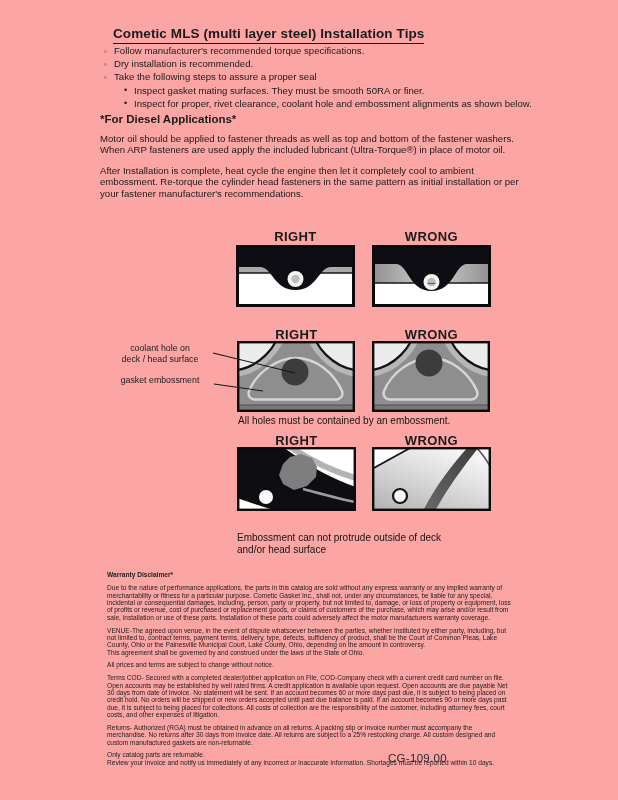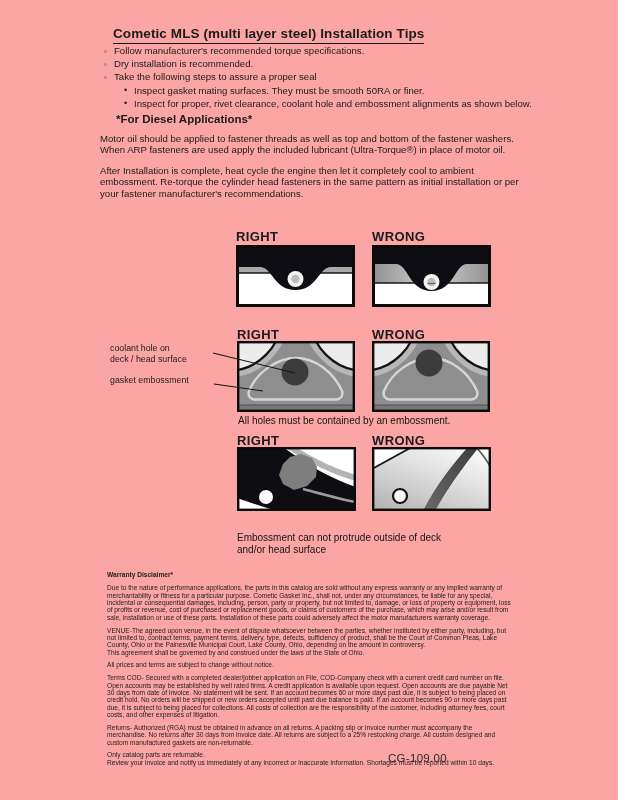--- a/index.html
+++ b/index.html
@@ -15,27 +15,27 @@
     border-bottom:1.8px solid #161616; padding-bottom:2px; white-space:nowrap;
   }
   
   .tips { position:absolute; left:104px; top:44px; width:438px; font-size:9.6px; line-height:13.2px; }
   .tip { position:relative; padding-left:10px; }
   .tip .m { position:absolute; left:0; top:1px; font-size:8px; }
   .subtip { position:relative; padding-left:10px; margin-left:20px; }
   .subtip .m { position:absolute; left:0; top:0; font-size:9px; }
   
   .diesel { position:absolute; left:100px; top:114px; width:420px; font-size:9.6px; line-height:11.6px; }
-  .diesel h2 { font-size:11.5px; font-weight:bold; margin:0 0 7px 16px; }
+  .diesel h2 { font-size:11.5px; font-weight:bold; margin:0 0 7px 0; }
   .diesel p { margin:0 0 9px 0; }
   
-  .dg-hdr { position:absolute; width:119px; text-align:left; font-size:13px; font-weight:bold; letter-spacing:.4px; }
+  .dg-hdr { position:absolute; width:119px; text-align:center; font-size:13px; font-weight:bold; letter-spacing:.4px; }
   .panel { position:absolute; display:block; }
   .caption { position:absolute; font-size:10px; color:#141414; line-height:11.5px; white-space:pre-line; }
-  .callout { position:absolute; font-size:8.8px; line-height:10.6px; text-align:left; white-space:pre-line; width:100px; }
+  .callout { position:absolute; font-size:8.8px; line-height:10.6px; text-align:center; white-space:pre-line; width:100px; }
   .leaders { position:absolute; left:100px; top:330px; width:262px; height:82px; pointer-events:none; }
   
   .legal { position:absolute; left:107px; top:571px; width:406px; font-size:6.6px; line-height:7.35px; color:#222; }
   .legal .lh { font-weight:bold; margin:0 0 6px 0; }
   .legal p { margin:0 0 5.5px 0; white-space:pre-line; }
   
   .pagecode { position:absolute; left:388px; top:752px; font-size:11.5px; letter-spacing:.3px; color:#2a2a2a; }
 </style>
 </head>
 <body>

